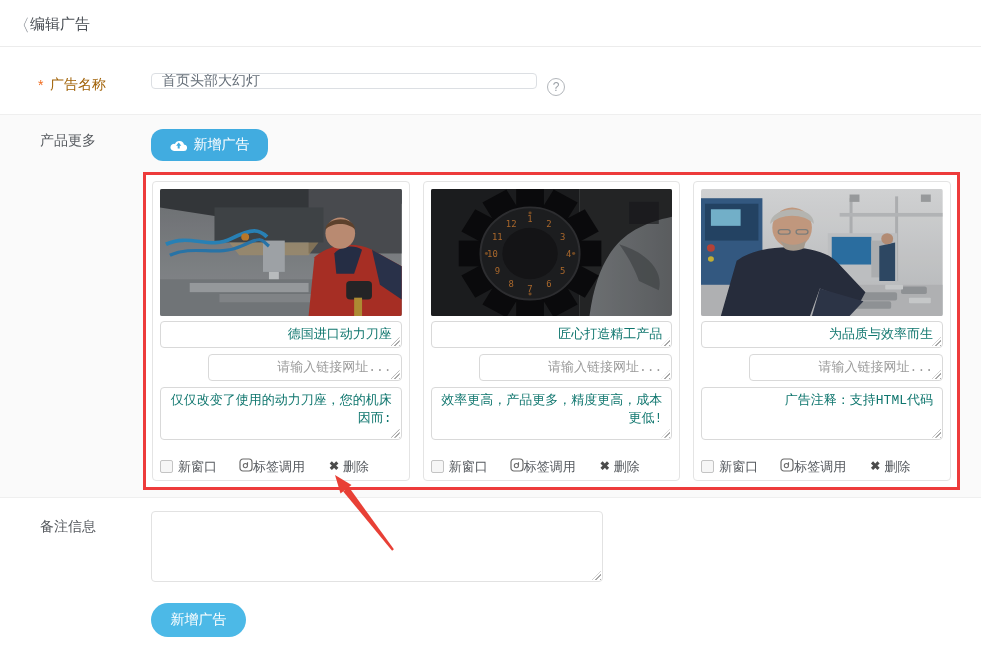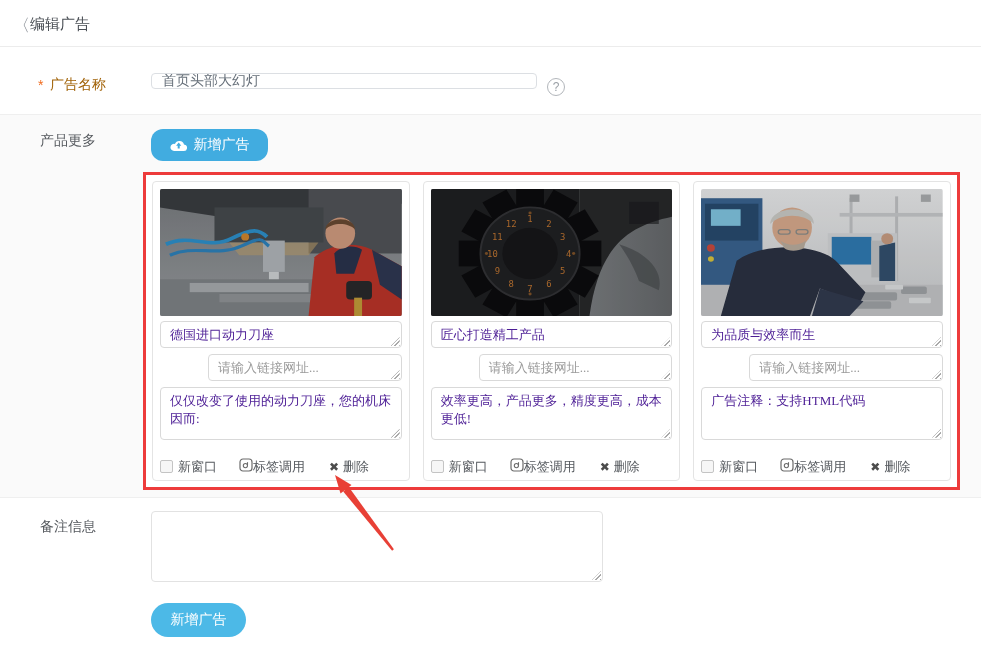--- a/index.html
+++ b/index.html
@@ -32,30 +32,30 @@
 
   .red-box { position:absolute; left:143px; top:172px; width:817px; height:318px;
     background:#fff; display:flex; gap:13px; padding:6px; }
   .ad-card { flex:1; background:#fff; border:1px solid #e4e4e4; border-radius:4px;
     padding:7px 7px 3px 7px; display:flex; flex-direction:column; }
   .ad-img { width:100%; height:138px; border-radius:2px; overflow:hidden; cursor:pointer; }
   .ad-img svg { display:block; width:100%; height:100%; }
 
   .field { position:relative; border:1px solid #d9d9d9; border-radius:4px; background:#fff; }
   .field textarea { width:100%; height:100%; border:none; resize:none; outline:none; overflow:hidden;
-    font-family:Liberation Serif, serif; font-size:13px; color:#4c1d95; padding:4px 9px 0 9px; line-height:18px; background:transparent; }
+    font-family:Liberation Mono, monospace; font-size:13px; color:#0f766e; padding:4px 9px 0 9px; line-height:18px; background:transparent;text-align:right; }
   .field textarea::placeholder { color:#9b9b9b; opacity:1; }
   .f-title { height:27px; margin-top:5px; }
   .f-link  { height:27px; margin-top:6px;margin-left:48px; }
   .f-desc  { height:57px; margin-top:6px; }
   .grip { position:absolute; right:1px; bottom:1px; width:9px; height:9px; cursor:nwse-resize;
     background:repeating-linear-gradient(135deg, transparent 0 2px, #a9a9a9 2px 3.2px);
     clip-path:polygon(100% 0, 100% 100%, 0 100%); }
 
-  .card-footer { display:flex; align-items:center; margin-top:17px; height:22px; font-size:13px; color:#55595e; }
+  .card-footer { display:flex; align-items:center; margin-top:17px; height:22px; font-size:13px; color:#55595e;font-family:Liberation Serif, serif; }
   .chk { width:13px; height:13px; border:1px solid #c4c4c4; border-radius:2px; background:#f6f6f6; cursor:pointer; }
   .chk-label { margin-left:5px; cursor:pointer; }
   .tagcall { display:flex; align-items:flex-start; margin-left:22px; cursor:pointer; }
   .del { display:flex; align-items:center; margin-left:24px; cursor:pointer; gap:4px; }
   .del-x { font-weight:bold; color:#4c4c4c; font-size:12px; }
 
   
   .lbl-remark { position:absolute; left:40px; top:518px; font-size:14px; color:#55595e; }
   .remark-box { position:absolute; left:151px; top:511px; width:452px; height:71px;
     border:1px solid #e2e2e2; border-radius:4px; background:#fff; }

